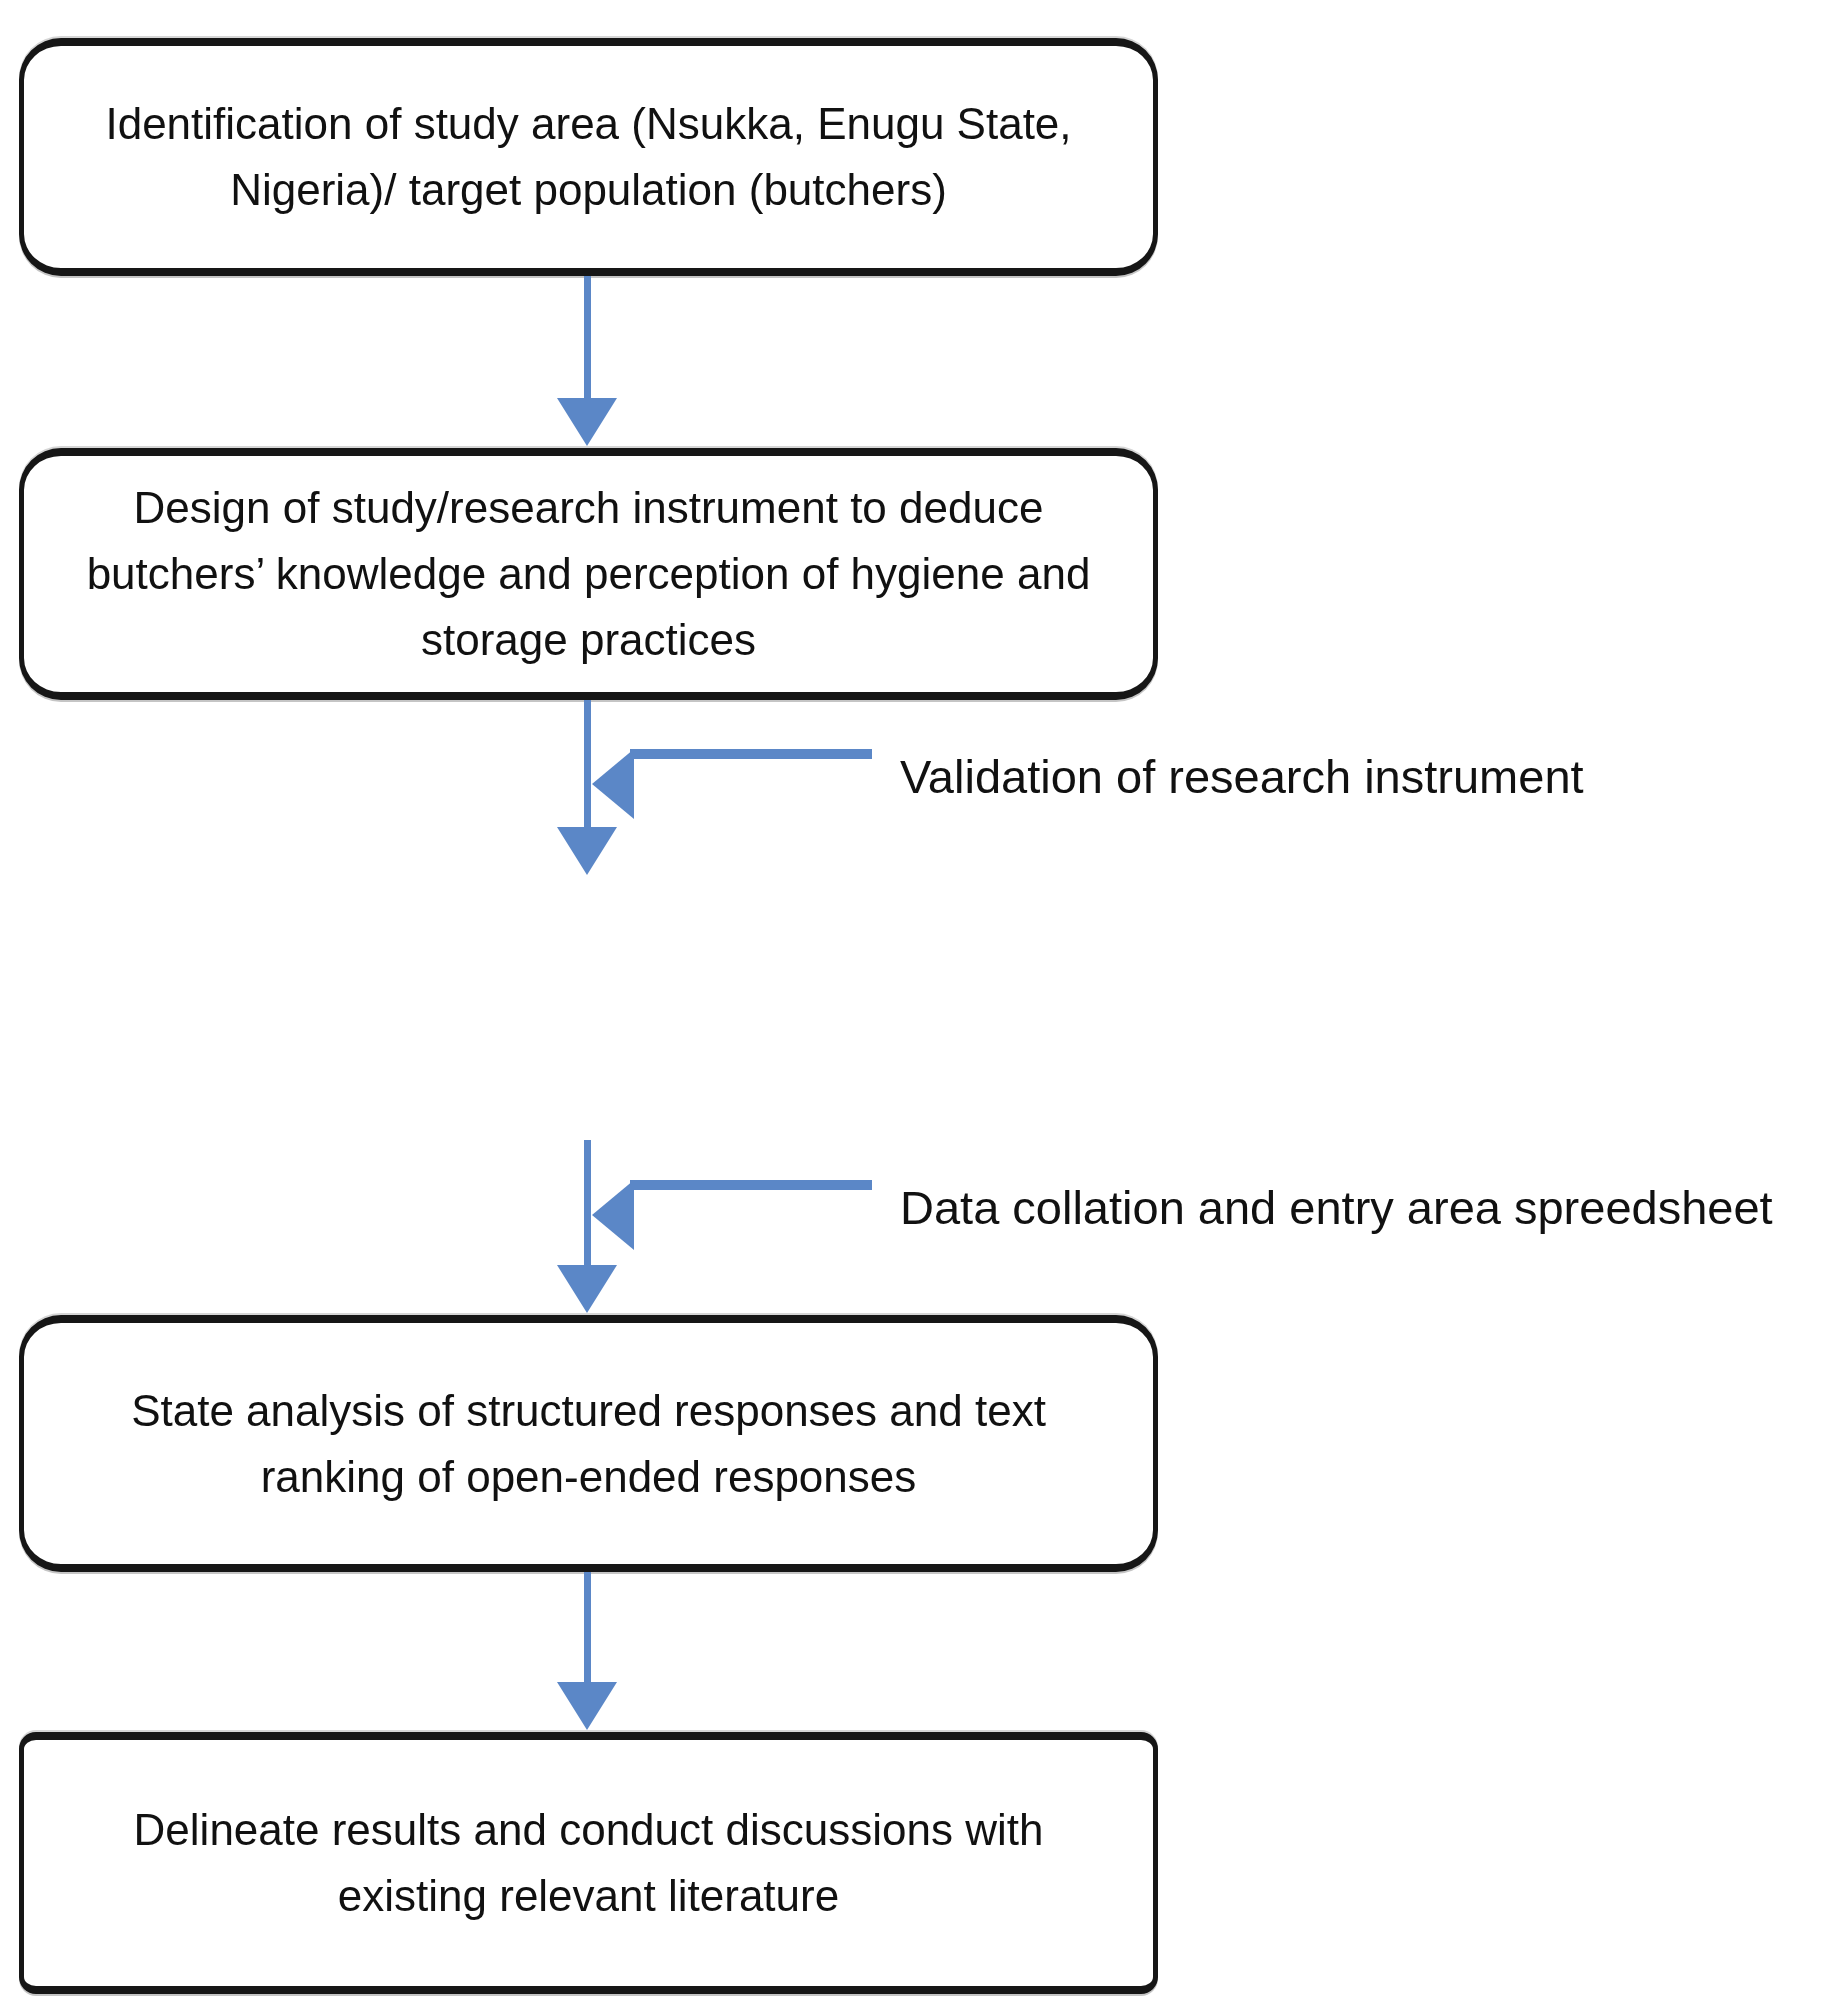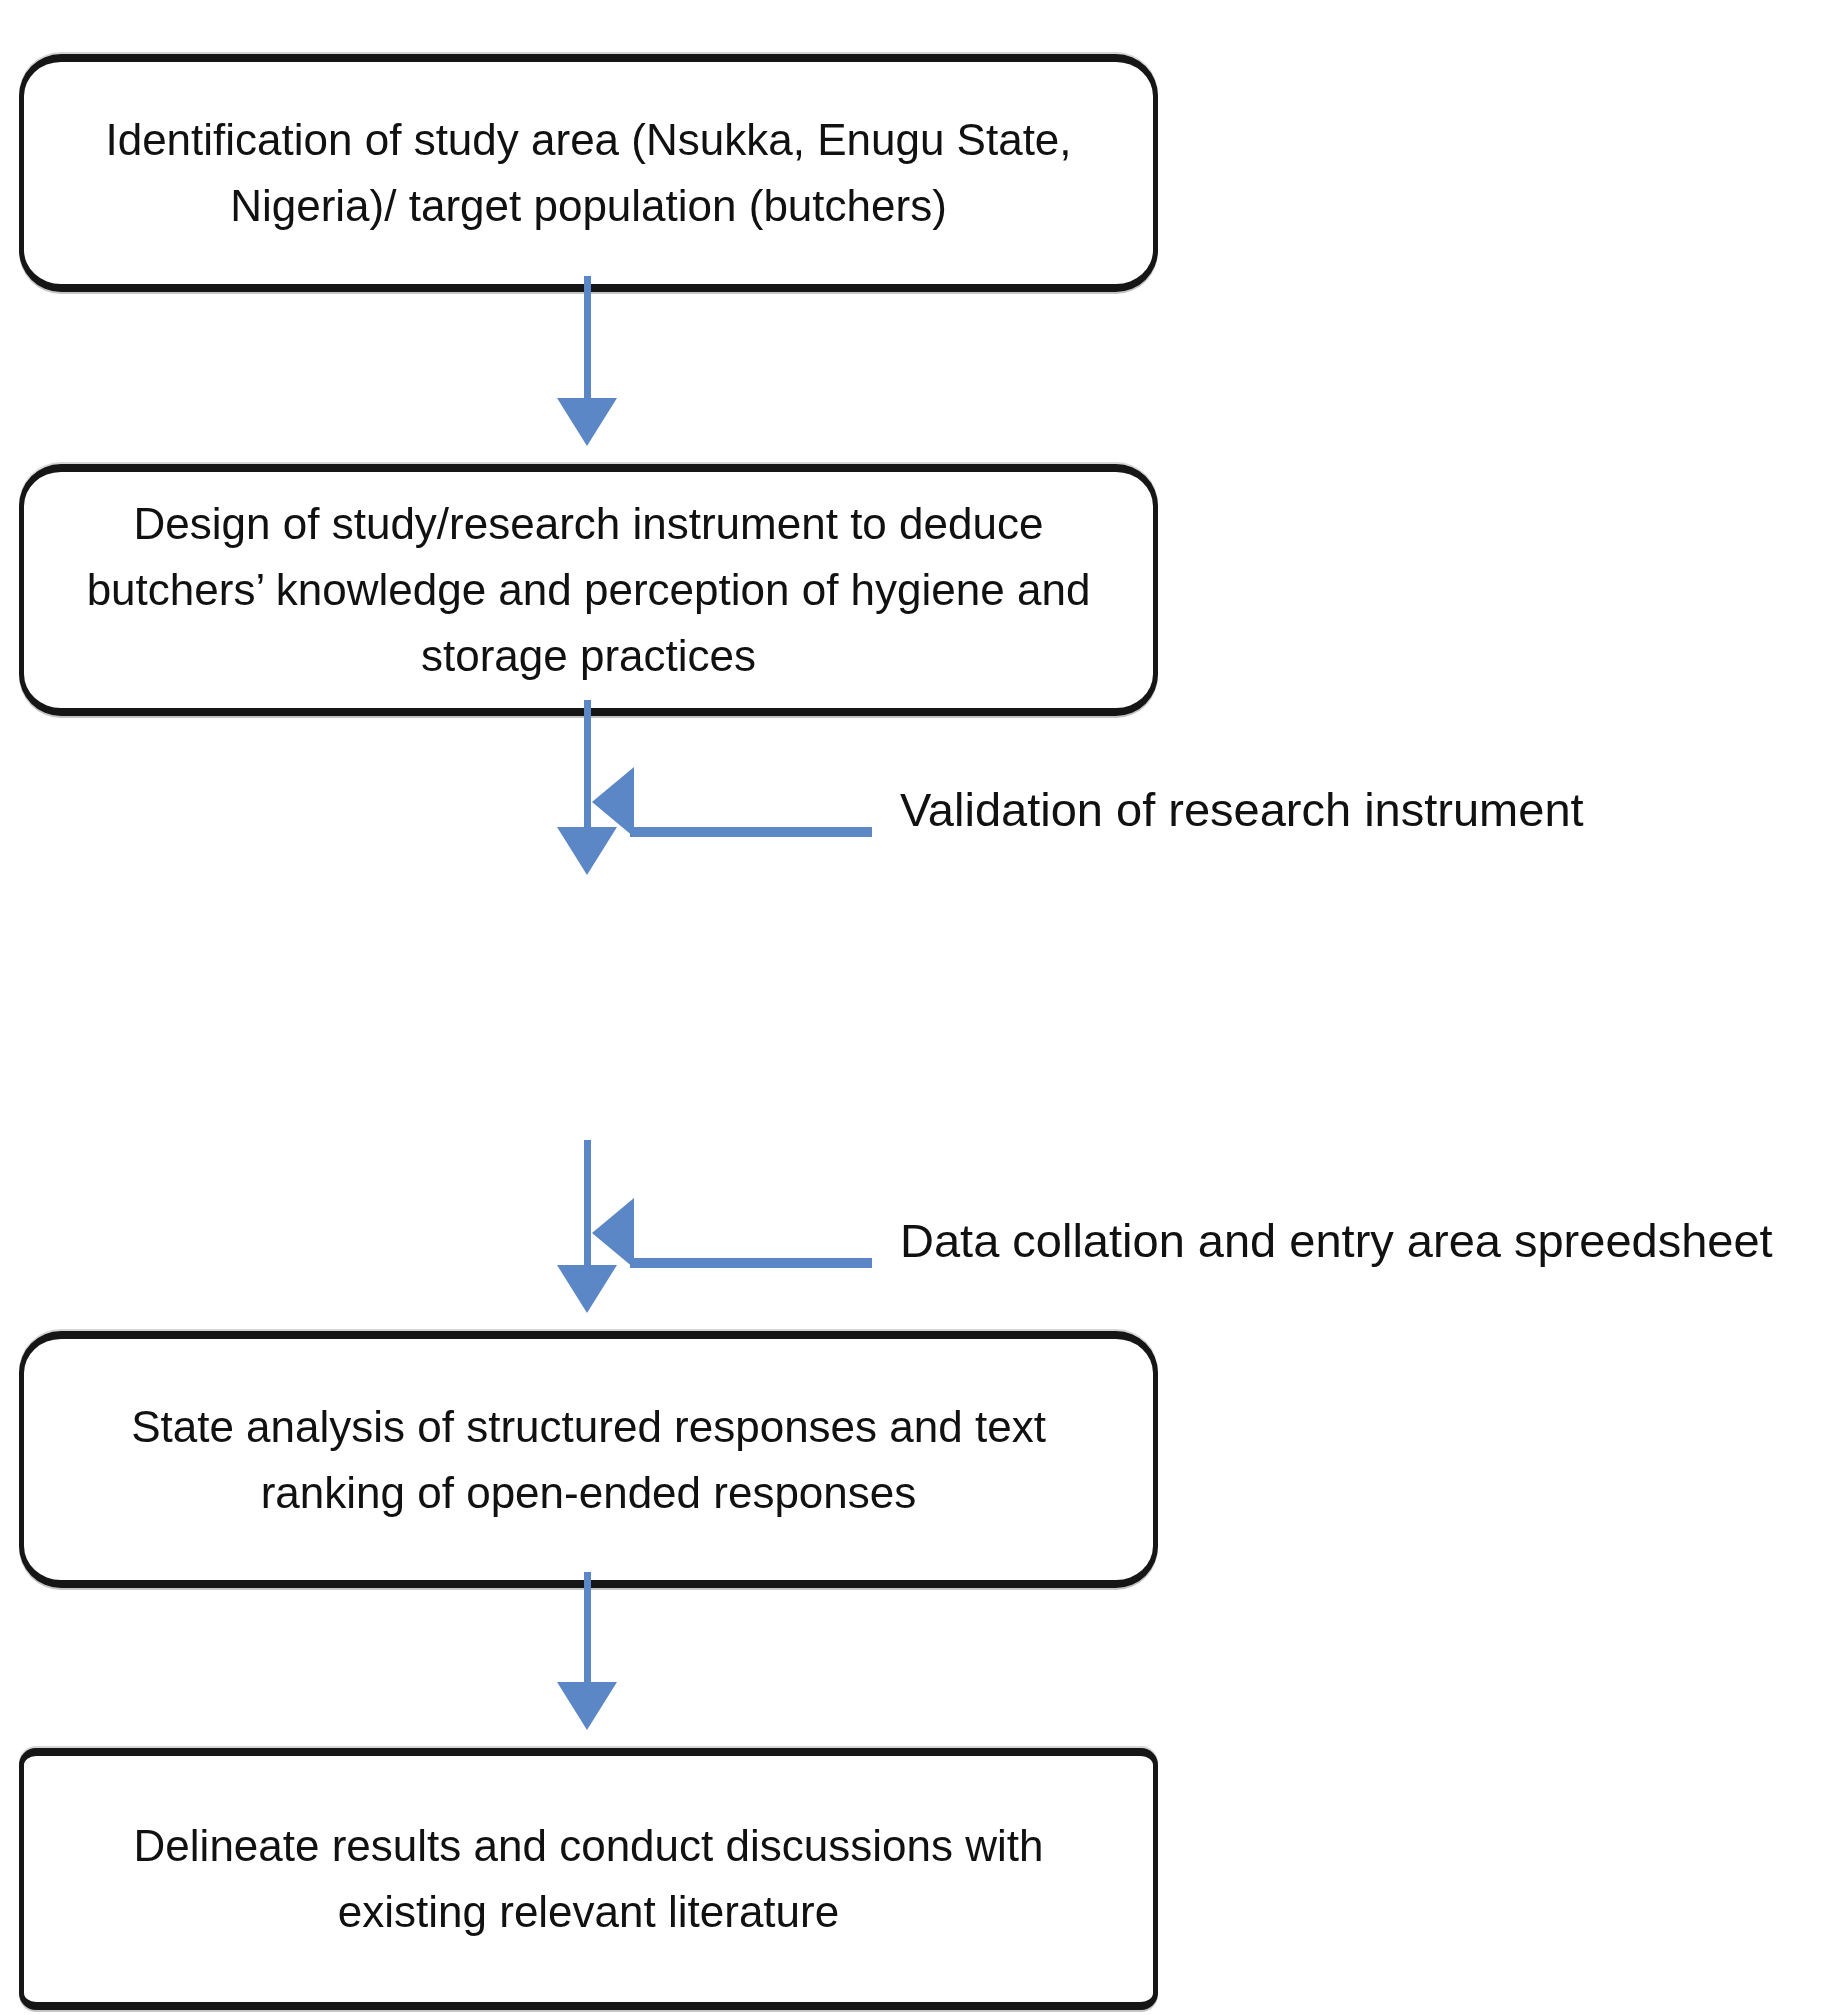--- a/index.html
+++ b/index.html
@@ -27,21 +27,20 @@
     border-bottom-width: 8.8px;
     border-radius: 42px;
     display: flex;
     align-items: center;
     justify-content: center;
     text-align: center;
     font-size: 44px;
     line-height: 1.5;
     padding: 6.7px 47px;
     box-shadow: 0 2px 0 rgba(90,90,90,0.35), 0 -2px 0 rgba(90,90,90,0.25);
-    margin-top: 16px;
   }
   .box-1 { top: 38px;   height: 238px; }
   .box-2 { top: 448px;  height: 252px; }
   .box-3 { top: 877px; height: 263px; }
   .box-4 { top: 1315px; height: 257px; }
   .box-5 { top: 1732px; height: 262px; border-radius: 17px; }
 
   .v-connector {
     position: absolute;
     left: 557px;          
@@ -70,21 +69,21 @@
   .conn-1 .v-line { height: 123px; } .conn-1 .v-head { top: 122px; }
   .conn-2 .v-line { height: 129px; } .conn-2 .v-head { top: 127px; }
   .conn-3 .v-line { height: 127px; } .conn-3 .v-head { top: 125px; }
   .conn-4 .v-line { height: 112px; } .conn-4 .v-head { top: 110px; }
 
   .annotation {
     position: absolute;
     left: 592px;
     height: 88px;
     display: flex;
-    align-items: flex-end;
+    align-items: flex-start;
   }
   .annot-1 { top: 749px; }
   .annot-2 { top: 1180px; }
   .h-head {
     width: 0;
     height: 0;
     border-top: 35px solid transparent;
     border-bottom: 35px solid transparent;
     border-right: 42px solid #5b87c7;
     flex: 0 0 auto;

